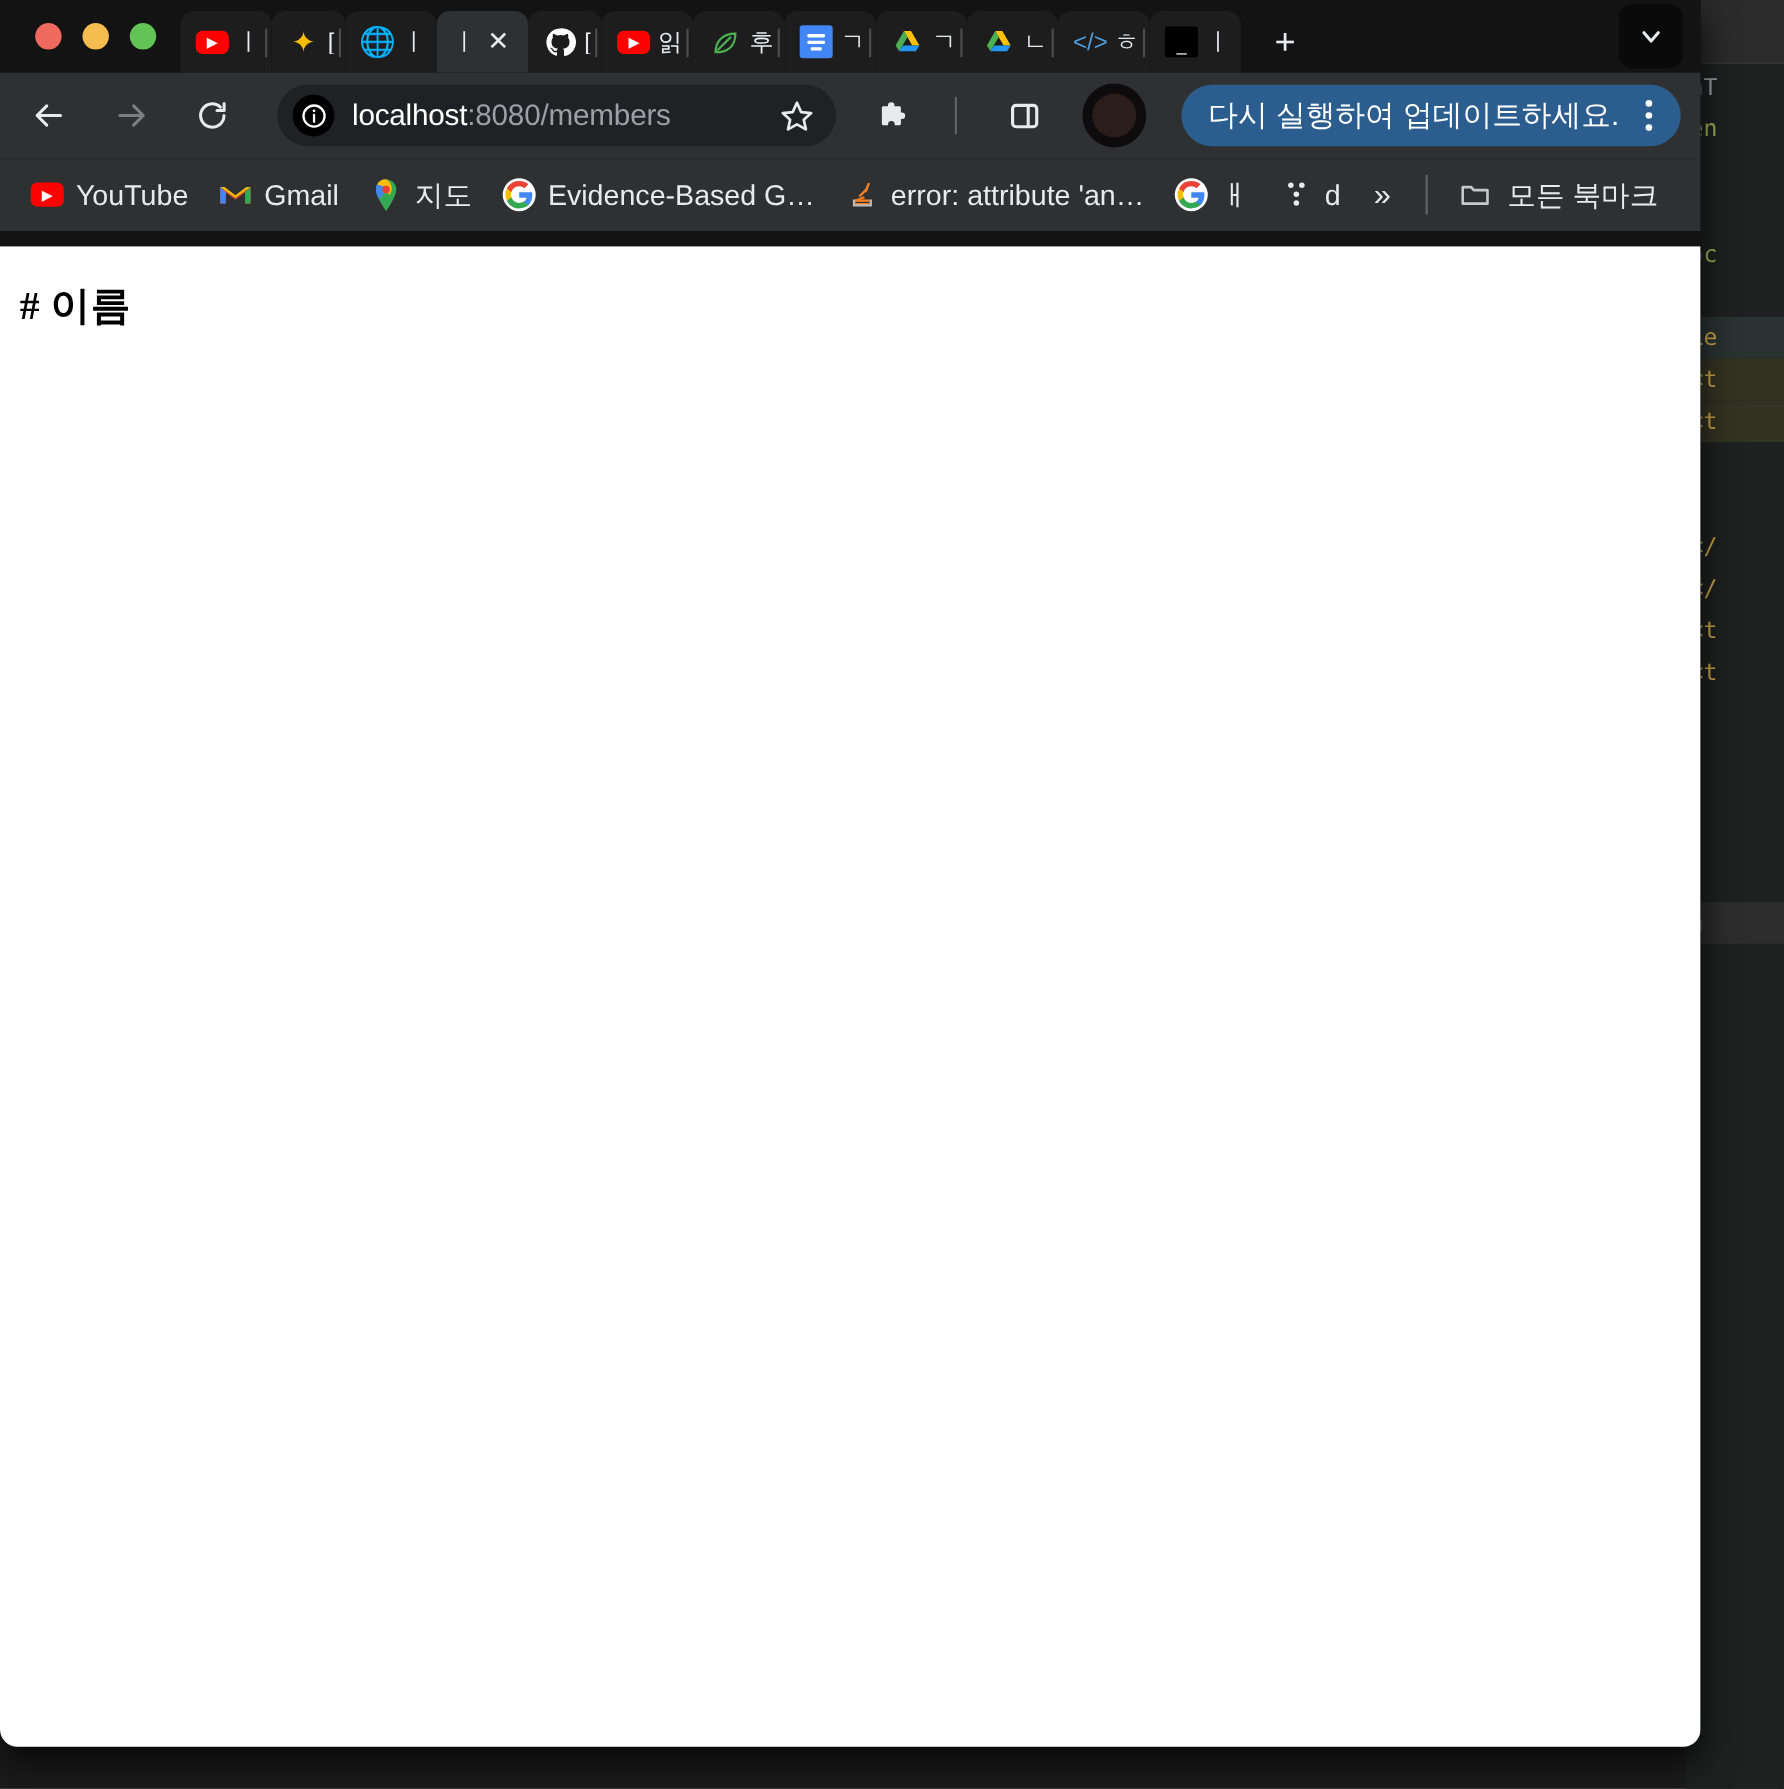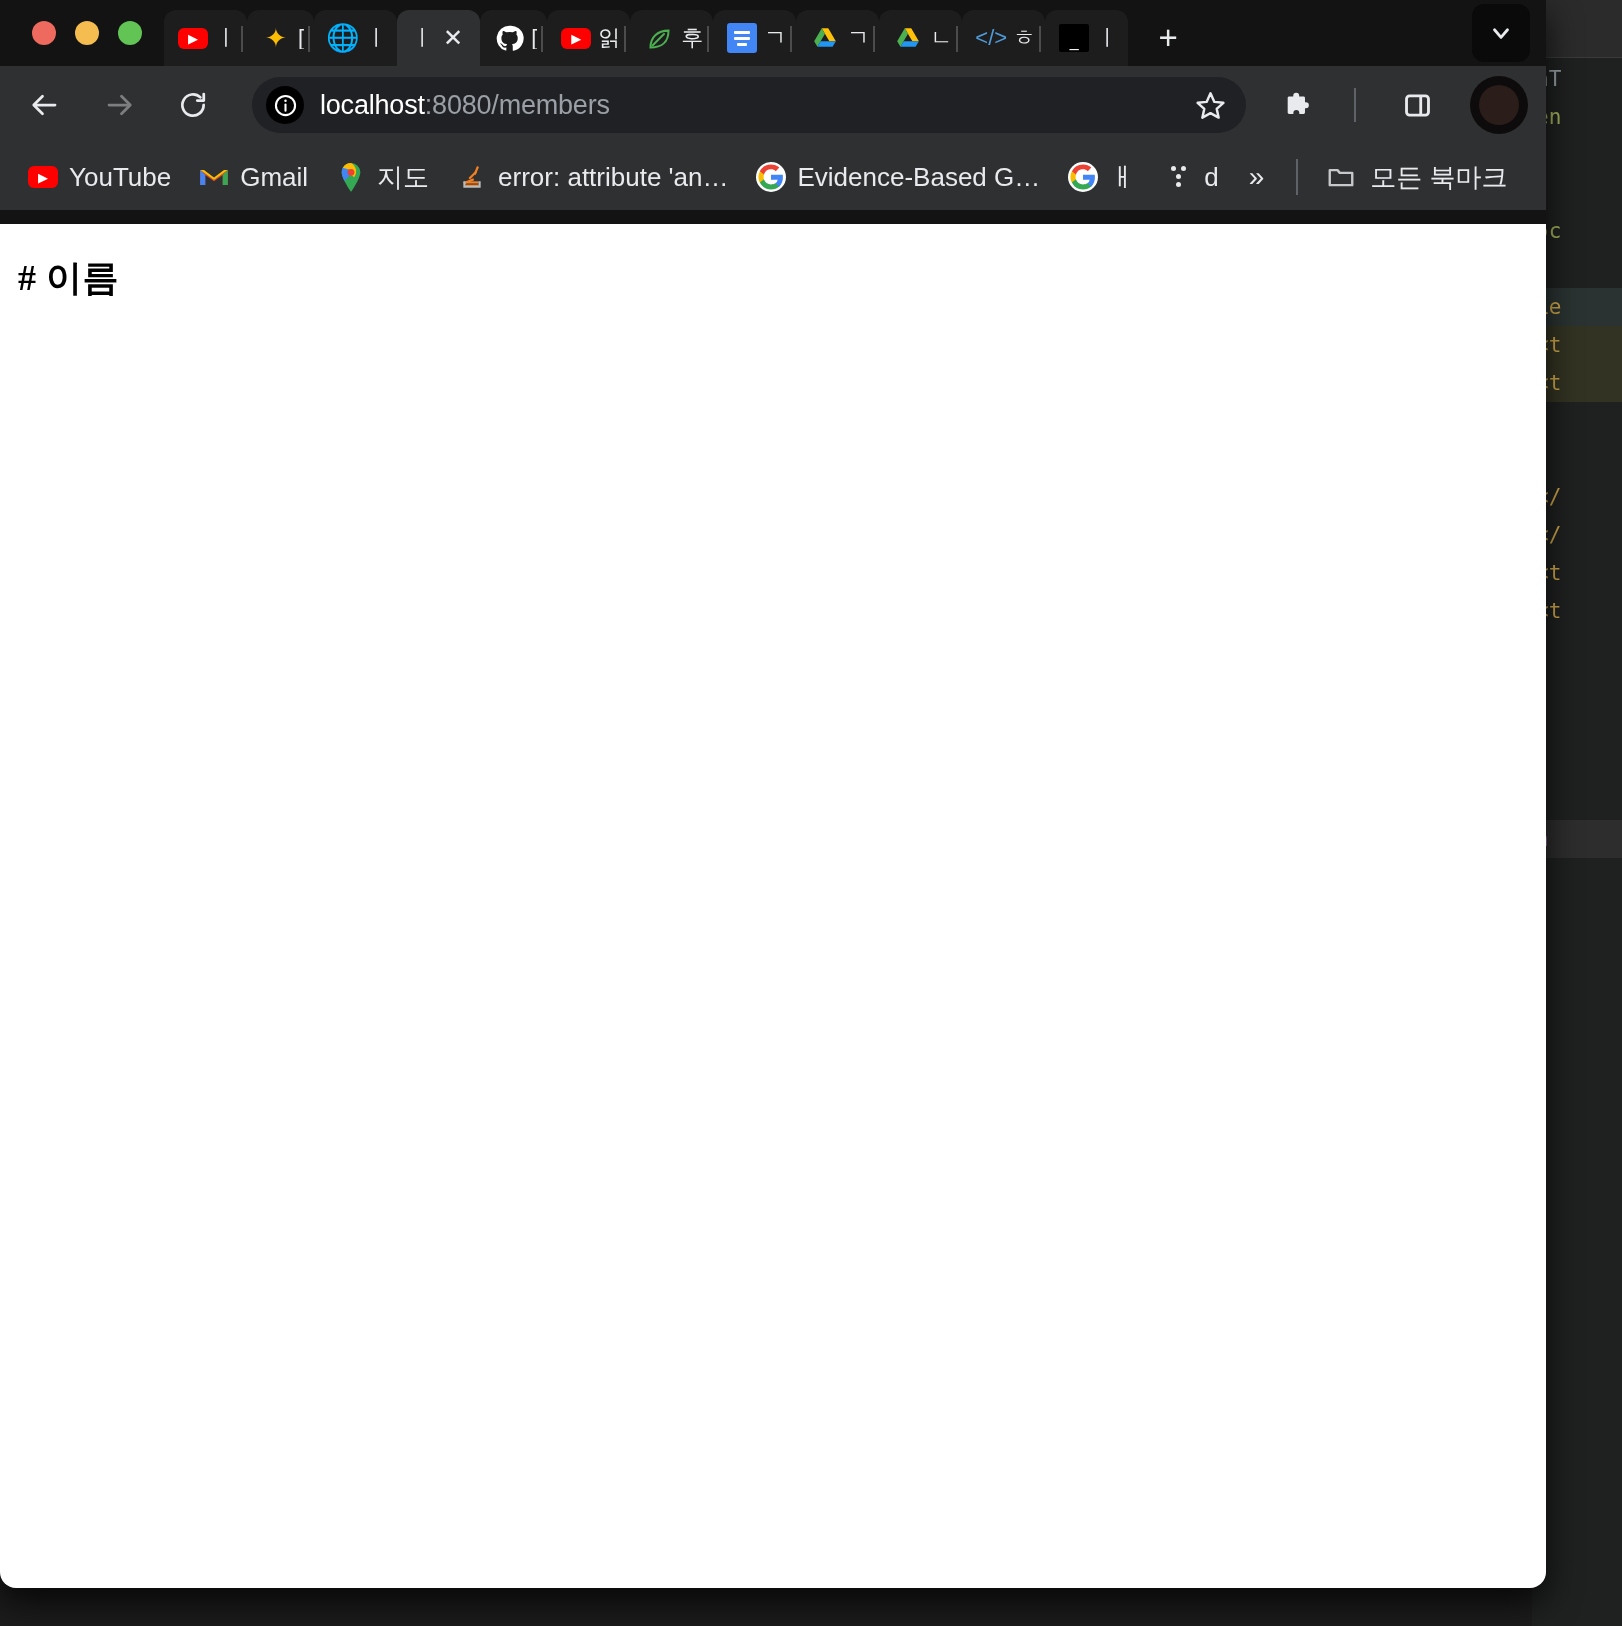--- a/index.html
+++ b/index.html
@@ -544,20 +544,28 @@
       <svg viewBox="0 0 24 24" fill="none" stroke="currentColor" stroke-width="2.2">
         <rect x="3.5" y="4.5" width="17" height="15" rx="2.4"></rect>
         <line x1="14.5" y1="4.5" x2="14.5" y2="19.5"></line>
       </svg>
     </div>
 
     <div id="avatar">
       <div class="inner"></div>
     </div>
 
+    <div id="update-pill">
+      <span id="update-label">다시 실행하여 업데이트하세요.</span>
+      <div id="update-menu">
+        <span></span>
+        <span></span>
+        <span></span>
+      </div>
+    </div>
   </div>
 
   <div id="bookmarks">
       <div class="bm">
         <span class="bm-ico">
           <span class="ico-youtube">▶</span>
         </span>
         <span class="bm-label">YouTube</span>
       </div>
       <div class="bm">
@@ -574,20 +582,33 @@
       <div class="bm">
         <span class="bm-ico">
           <svg viewBox="0 0 24 30" width="26" height="31">
             <path d="M12 1a9 9 0 0 0-9 9c0 6.5 9 19 9 19s9-12.5 9-19a9 9 0 0 0-9-9z" fill="#34a853"></path>
             <path d="M12 1a9 9 0 0 0-8 4.6l11 9.1A9 9 0 0 0 12 1z" fill="#fbbc04"></path>
             <path d="M4 5.6A9 9 0 0 0 3 10c0 2.3 1.1 5.4 2.6 8.4l9.4-9.7z" fill="#4285f4"></path>
             <circle cx="12" cy="10" r="3.3" fill="#ea4335"></circle>
           </svg>
         </span>
         <span class="bm-label">지도</span>
+      </div>
+      <div class="bm">
+        <span class="bm-ico">
+          <span class="ico-google">
+            <svg viewBox="0 0 24 24" width="26" height="26">
+              <path fill="#4285f4" d="M23 12.3c0-.8-.1-1.6-.2-2.3H12v4.5h6.2a5.3 5.3 0 0 1-2.3 3.5v2.9h3.7c2.2-2 3.4-5 3.4-8.6z"></path>
+              <path fill="#34a853" d="M12 23.5c3.1 0 5.7-1 7.6-2.8l-3.7-2.9c-1 .7-2.3 1.1-3.9 1.1-3 0-5.6-2-6.5-4.8H1.7v3a11.5 11.5 0 0 0 10.3 6.4z"></path>
+              <path fill="#fbbc04" d="M5.5 14.1a6.9 6.9 0 0 1 0-4.4v-3H1.7a11.5 11.5 0 0 0 0 10.4z"></path>
+              <path fill="#ea4335" d="M12 4.9c1.7 0 3.2.6 4.4 1.7l3.3-3.3C17.7 1.4 15.1.5 12 .5A11.5 11.5 0 0 0 1.7 6.7l3.8 3a6.9 6.9 0 0 1 6.5-4.8z"></path>
+            </svg>
+          </span>
+        </span>
+        <span class="bm-label">Evidence-Based G…</span>
       </div>
       <div class="bm">
         <span class="bm-ico">
           <svg viewBox="0 0 24 24" width="26" height="26">
             <g fill="#f48024">
               <rect x="15" y="2" width="2" height="8" transform="rotate(22 16 6)"></rect>
               <rect x="12" y="6" width="2" height="9" transform="rotate(45 13 10)"></rect>
               <rect x="8" y="11" width="2" height="10" transform="rotate(68 9 16)"></rect>
               <rect x="6" y="16" width="12" height="2"></rect>
               <rect x="6" y="19" width="12" height="2"></rect>
@@ -601,33 +622,20 @@
         <span class="bm-ico">
           <span class="ico-google">
             <svg viewBox="0 0 24 24" width="26" height="26">
               <path fill="#4285f4" d="M23 12.3c0-.8-.1-1.6-.2-2.3H12v4.5h6.2a5.3 5.3 0 0 1-2.3 3.5v2.9h3.7c2.2-2 3.4-5 3.4-8.6z"></path>
               <path fill="#34a853" d="M12 23.5c3.1 0 5.7-1 7.6-2.8l-3.7-2.9c-1 .7-2.3 1.1-3.9 1.1-3 0-5.6-2-6.5-4.8H1.7v3a11.5 11.5 0 0 0 10.3 6.4z"></path>
               <path fill="#fbbc04" d="M5.5 14.1a6.9 6.9 0 0 1 0-4.4v-3H1.7a11.5 11.5 0 0 0 0 10.4z"></path>
               <path fill="#ea4335" d="M12 4.9c1.7 0 3.2.6 4.4 1.7l3.3-3.3C17.7 1.4 15.1.5 12 .5A11.5 11.5 0 0 0 1.7 6.7l3.8 3a6.9 6.9 0 0 1 6.5-4.8z"></path>
             </svg>
           </span>
         </span>
-        <span class="bm-label">Evidence-Based G…</span>
-      </div>
-      <div class="bm">
-        <span class="bm-ico">
-          <span class="ico-google">
-            <svg viewBox="0 0 24 24" width="26" height="26">
-              <path fill="#4285f4" d="M23 12.3c0-.8-.1-1.6-.2-2.3H12v4.5h6.2a5.3 5.3 0 0 1-2.3 3.5v2.9h3.7c2.2-2 3.4-5 3.4-8.6z"></path>
-              <path fill="#34a853" d="M12 23.5c3.1 0 5.7-1 7.6-2.8l-3.7-2.9c-1 .7-2.3 1.1-3.9 1.1-3 0-5.6-2-6.5-4.8H1.7v3a11.5 11.5 0 0 0 10.3 6.4z"></path>
-              <path fill="#fbbc04" d="M5.5 14.1a6.9 6.9 0 0 1 0-4.4v-3H1.7a11.5 11.5 0 0 0 0 10.4z"></path>
-              <path fill="#ea4335" d="M12 4.9c1.7 0 3.2.6 4.4 1.7l3.3-3.3C17.7 1.4 15.1.5 12 .5A11.5 11.5 0 0 0 1.7 6.7l3.8 3a6.9 6.9 0 0 1 6.5-4.8z"></path>
-            </svg>
-          </span>
-        </span>
         <span class="bm-label">ㅐ</span>
       </div>
       <div class="bm">
         <span class="bm-ico">
           <span class="ico-dots">
             <i style="left:8px;top:4px"></i>
             <i style="left:18px;top:4px"></i>
             <i style="left:13px;top:12px"></i>
             <i style="left:13px;top:20px"></i>
           </span>

